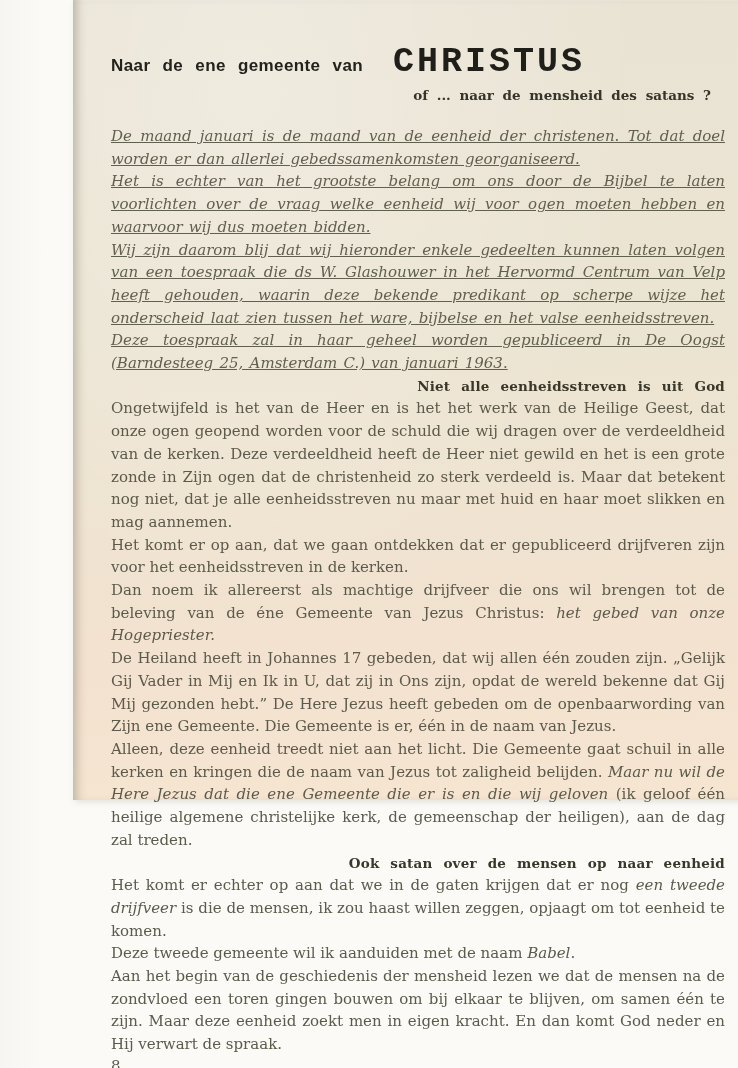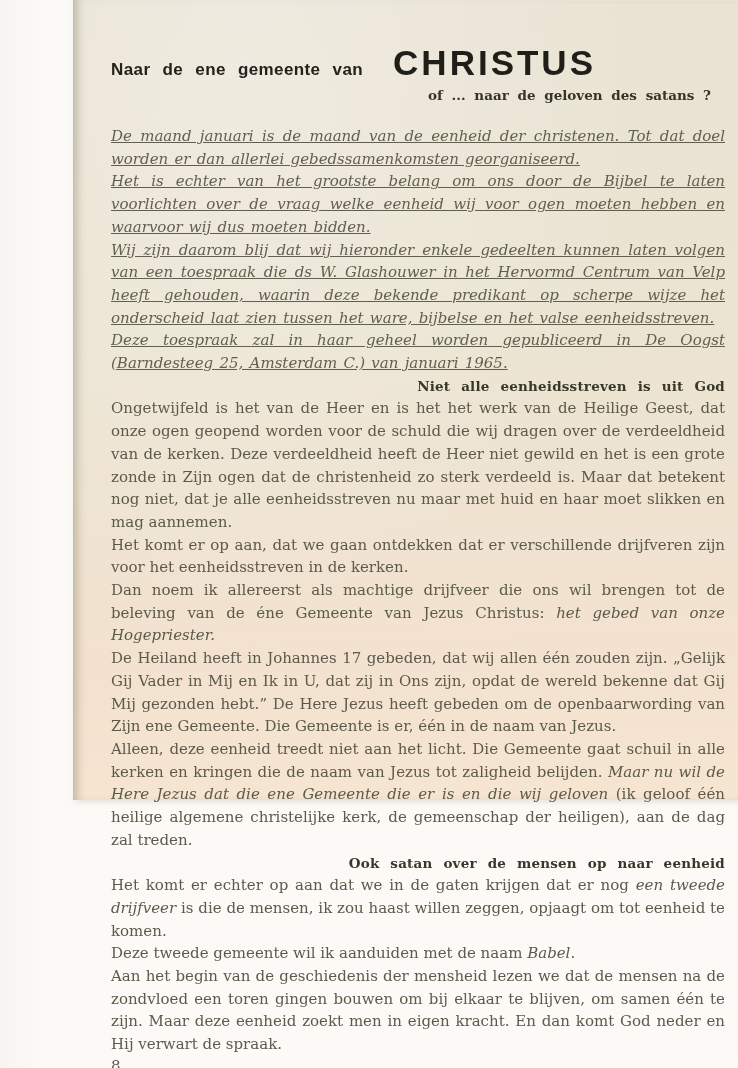--- a/index.html
+++ b/index.html
@@ -15,21 +15,21 @@
     padding:45px 38px 0 38px;
     margin-left:48px;
   }
   .masthead { margin:0; }
   .title-line { display:flex; align-items:baseline; gap:30px; }
   .title-prefix {
     font-family:"Liberation Sans", sans-serif; font-weight:bold;
     font-size:17px; letter-spacing:.4px; word-spacing:7px; color:#23221c;
   }
   .title-main {
-    font-family:Liberation Sans, sans-serif; font-weight:bold;
+    font-family:Liberation Mono, monospace; font-weight:bold;
     font-size:35px; letter-spacing:3px; color:#1f1e19; line-height:1;
   }
   .subtitle {
     margin-top:7px; padding-right:14px; text-align:right;
     font-weight:bold; font-size:13.5px; word-spacing:4px; color:#36342a;
   }
   .text-column {
     margin-top:22px; font-size:15px; line-height:22.7px; color:#5c5a4b;
     text-align:justify;
   }
@@ -46,32 +46,32 @@
 <body>
 
 <div class="canvas">
   <div class="paper">
 
     <header class="masthead">
       <div class="title-line">
         <span class="title-prefix">Naar de ene gemeente van</span>
         <span class="title-main">CHRISTUS</span>
       </div>
-      <div class="subtitle">of ...  naar de geloven des satans ?</div>
+      <div class="subtitle">of ...  naar de mensheid des satans ?</div>
     </header>
 
     <main class="text-column">
 
     <div class="block intro"><span>De maand januari is de maand van de eenheid der christenen. Tot dat doel worden er dan allerlei gebedssamenkomsten georganiseerd.</span></div>
         <div class="block intro"><span>Het is echter van het grootste belang om ons door de Bijbel te laten voorlichten over de vraag welke eenheid wij voor ogen moeten hebben en waarvoor wij dus moeten bidden.</span></div>
         <div class="block intro"><span>Wij zijn daarom blij dat wij hieronder enkele gedeelten kunnen laten volgen van een toespraak die ds W. Glashouwer in het Hervormd Centrum van Velp heeft gehouden, waarin deze bekende predikant op scherpe wijze het onderscheid laat zien tussen het ware, bijbelse en het valse eenheidsstreven.</span></div>
-        <div class="block intro"><span>Deze toespraak zal in haar geheel worden gepubliceerd in De Oogst (Barndesteeg 25, Amsterdam C.) van januari 1965.</span></div>
+        <div class="block intro"><span>Deze toespraak zal in haar geheel worden gepubliceerd in De Oogst (Barndesteeg 25, Amsterdam C.) van januari 1963.</span></div>
         <div class="block heading"><span>Niet alle eenheidsstreven is uit God</span></div>
         <div class="block body"><span>Ongetwijfeld is het van de Heer en is het het werk van de Heilige Geest, dat onze ogen geopend worden voor de schuld die wij dragen over de verdeeldheid van de kerken. Deze verdeeldheid heeft de Heer niet gewild en het is een grote zonde in Zijn ogen dat de christenheid zo sterk verdeeld is. Maar dat betekent nog niet, dat je alle eenheidsstreven nu maar met huid en haar moet slikken en mag aannemen.</span></div>
-        <div class="block body"><span>Het komt er op aan, dat we gaan ontdekken dat er verschillende drijfveren zijn voor het eenheidsstreven in de kerken.</span></div>
+        <div class="block body"><span>Het komt er op aan, dat we gaan ontdekken dat er gepubliceerd drijfveren zijn voor het eenheidsstreven in de kerken.</span></div>
         <div class="block body"><span>Dan noem ik allereerst als machtige drijfveer die ons wil brengen tot de beleving van de éne Gemeente van Jezus Christus: </span><span class="it">het gebed van onze Hogepriester.</span></div>
         <div class="block body"><span>De Heiland heeft in Johannes 17 gebeden, dat wij allen één zouden zijn. „Gelijk Gij Vader in Mij en Ik in U, dat zij in Ons zijn, opdat de wereld bekenne dat Gij Mij gezonden hebt.” De Here Jezus heeft gebeden om de openbaarwording van Zijn ene Gemeente. Die Gemeente is er, één in de naam van Jezus.</span></div>
         <div class="block body"><span>Alleen, deze eenheid treedt niet aan het licht. Die Gemeente gaat schuil in alle kerken en kringen die de naam van Jezus tot zaligheid belijden. </span><span class="it">Maar nu wil de Here Jezus dat die ene Gemeente die er is en die wij geloven</span><span> (ik geloof één heilige algemene christelijke kerk, de gemeenschap der heiligen), aan de dag zal treden.</span></div>
         <div class="block heading"><span>Ook satan over de mensen op naar eenheid</span></div>
         <div class="block body"><span>Het komt er echter op aan dat we in de gaten krijgen dat er nog </span><span class="it">een tweede drijfveer</span><span> is die de mensen, ik zou haast willen zeggen, opjaagt om tot eenheid te komen.</span></div>
         <div class="block body"><span>Deze tweede gemeente wil ik aanduiden met de naam </span><span class="it">Babel</span><span>.</span></div>
         <div class="block body"><span>Aan het begin van de geschiedenis der mensheid lezen we dat de mensen na de zondvloed een toren gingen bouwen om bij elkaar te blijven, om samen één te zijn. Maar deze eenheid zoekt men in eigen kracht. En dan komt God neder en Hij verwart de spraak.</span></div>
       </main>
 
     <span class="page-number">8</span>

